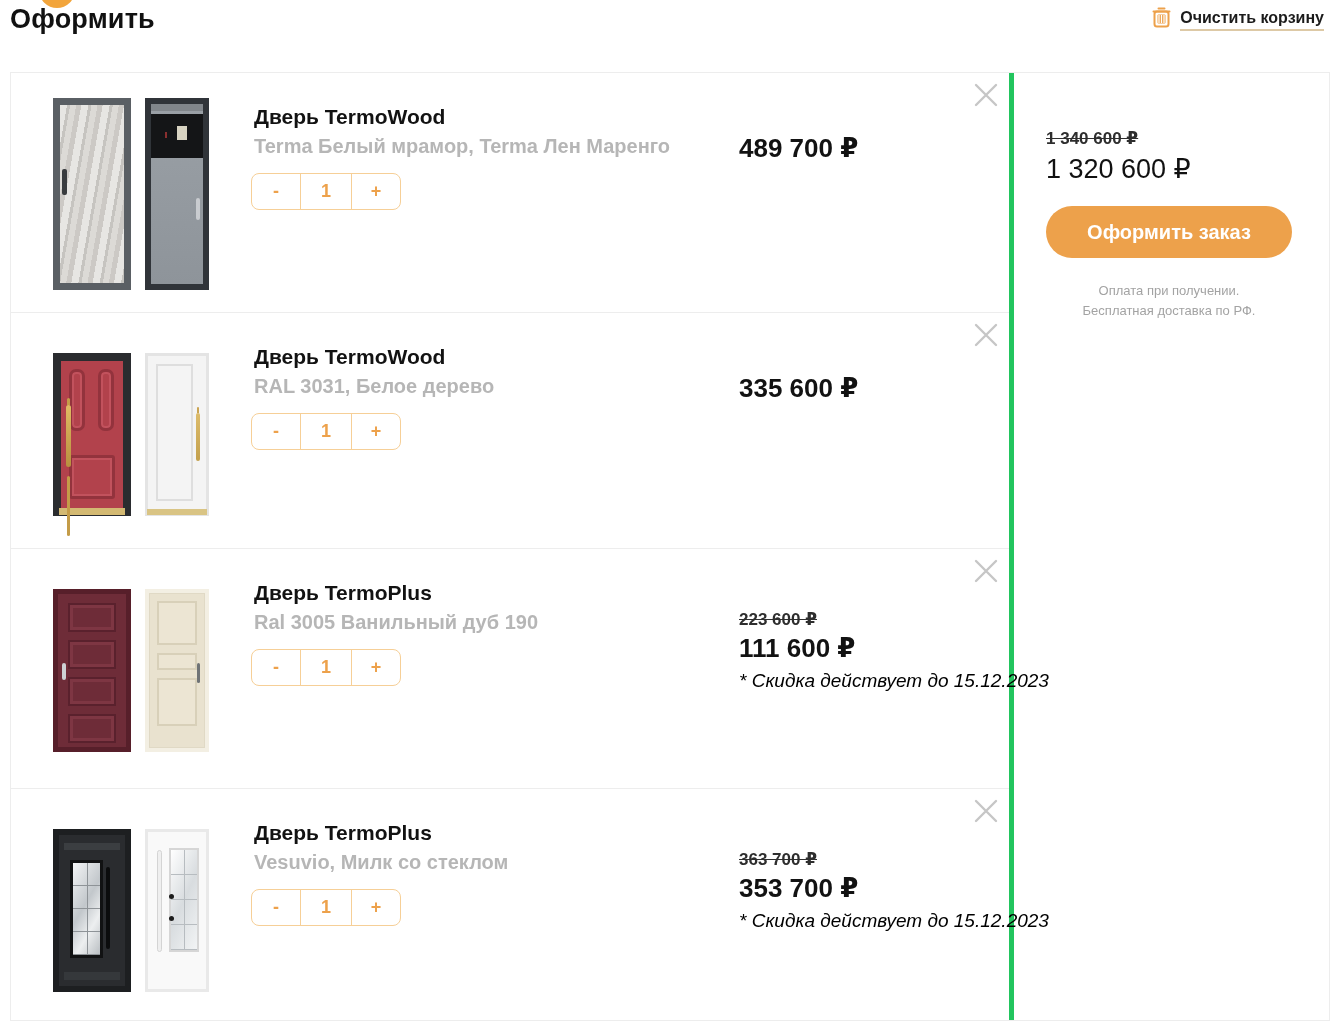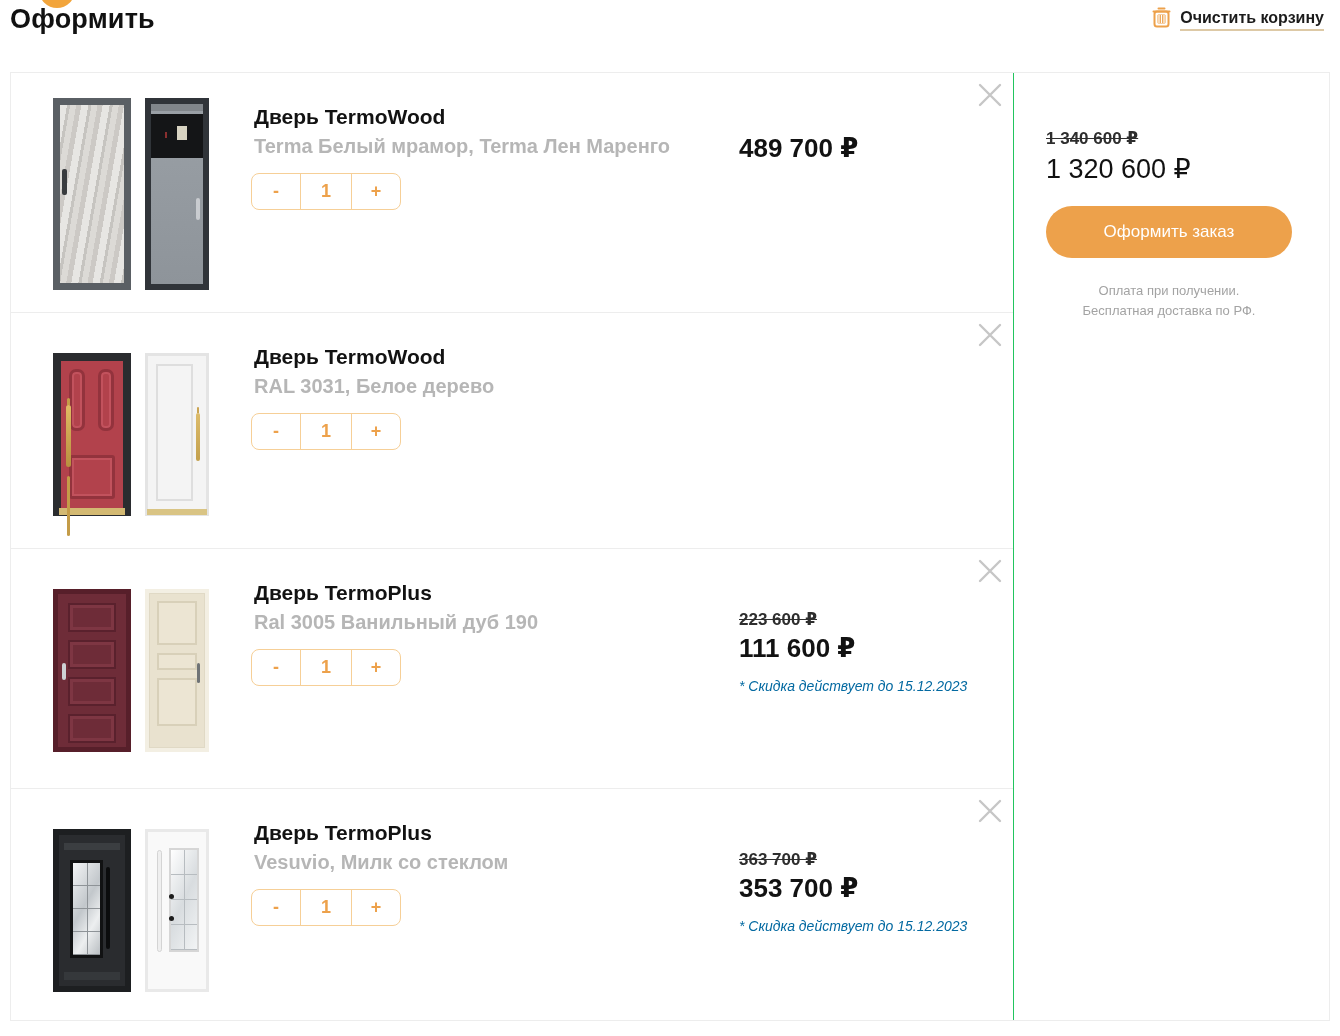--- a/index.html
+++ b/index.html
@@ -12,21 +12,21 @@
   .page-title { position:absolute; left:10px; top:4px; font-size:27px; font-weight:800;
     letter-spacing:.2px; color:#111; }
   .clear-cart { position:absolute; right:16px; top:6px; display:flex; align-items:flex-end;
     gap:9px; background:none; border:none; cursor:pointer; }
   .clear-cart .lbl { font-size:16px; font-weight:800; color:#1b1b1b;
     border-bottom:2px solid #ddc9a6; padding-bottom:2px; }
 
   
   .panel { position:absolute; left:10px; top:72px; width:1320px; height:949px;
     border:1px solid #ededed; background:#fff; display:flex; }
-  .items-col { width:1003px; border-right:1px solid #22c55e; display:flex; flex-direction:column; }
+  .items-col { width:1003px; border-right:5px solid #22c55e; display:flex; flex-direction:column; }
   .card { position:relative; width:100%; }
   .card.c1 { height:240px; } .card.c2 { height:236px; } .card.c3 { height:240px; }
   .card.c4 { flex:1; }
   .card.c1,.card.c2,.card.c3 { border-bottom:1px solid #ededed; }
 
   .close-x { position:absolute; right:9px; top:8px; width:28px; height:28px;
     background:none; border:none; cursor:pointer; padding:0; }
 
   .item-title { position:absolute; left:243px; top:32px; font-size:21px; font-weight:800; color:#121212; }
   .item-sub   { position:absolute; left:243px; top:62px; font-size:20px; font-weight:700; color:#b6b6b6; }
@@ -35,29 +35,29 @@
     display:flex; border:1px solid #f6cf97; border-radius:8px; overflow:hidden; background:#fff; }
   .stepper .st { flex:0 0 48px; display:flex; align-items:center; justify-content:center;
     font-size:18px; font-weight:800; color:#eda14b; background:none; border:none; cursor:pointer; }
   .stepper .qty { flex:1; display:flex; align-items:center; justify-content:center;
     font-size:18px; font-weight:800; color:#eda14b;
     border-left:1px solid #f6cf97; border-right:1px solid #f6cf97; }
 
   .priceblock { position:absolute; left:728px; top:60px; width:250px; }
   .price    { font-size:26px; font-weight:800; color:#121212; white-space:nowrap; }
   .oldprice { font-size:17px; font-weight:800; color:#2e2e2e; text-decoration:line-through; margin-bottom:3px; }
-  .discnote { font-size:14px; font-style:italic; color:#0369a1; margin-top:14px; white-space:nowrap; }
+  .discnote { font-size:19px; font-style:italic; color:#000000; margin-top:6px; white-space:nowrap; }
 
   
   .summary { flex:1; padding:34px 0 0 32px; }
   .sum-h { font-size:21px; font-weight:800; }
   .sum-old { margin-top:21px; font-size:17px; font-weight:700; color:#2e2e2e; text-decoration:line-through; }
   .sum-total { margin-top:4px; font-size:27px; font-weight:400; }
   .checkout { margin-top:21px; width:246px; height:52px; border:none; border-radius:26px;
-    background:#eda14b; color:#fff; font-size:17px; font-weight:400; cursor:pointer;
+    background:#eda14b; color:#fff; font-size:20px; font-weight:700; cursor:pointer;
     font-family:"Liberation Sans","DejaVu Sans",sans-serif; }
   .sum-note { margin-top:23px; width:246px; text-align:center; font-size:13px;
     line-height:1.55; color:#a3a3a3; }
 
   
   .doors { position:absolute; left:42px; display:flex; gap:14px; align-items:flex-end; }
   .c1 .doors { top:25px; height:192px; }
   .c2 .doors,.c3 .doors,.c4 .doors { top:40px; height:163px; }
   .door { position:relative; height:100%; }
 
@@ -180,20 +180,23 @@
             <div class="b2-h"></div>
           </div>
       </div>
       <div class="item-title">Дверь TermoWood</div>
       <div class="item-sub">RAL 3031, Белое дерево</div>
       <div class="stepper">
         <button class="st">-</button>
         <div class="qty">1</div>
         <button class="st">+</button>
       </div>
+      <div class="priceblock">
+        <div class="price">335 600 ₽</div>
+      </div>
       <button class="close-x">
         <svg width="28" height="28" viewBox="0 0 28 28">
             <path d="M4 4 L24 24 M24 4 L4 24" stroke="#c6c6c6" stroke-width="2.4" stroke-linecap="round"></path>
           </svg>
       </button>
     </div>
 
     <div class="card c3">
       <div class="doors">
         <div class="door e1">

